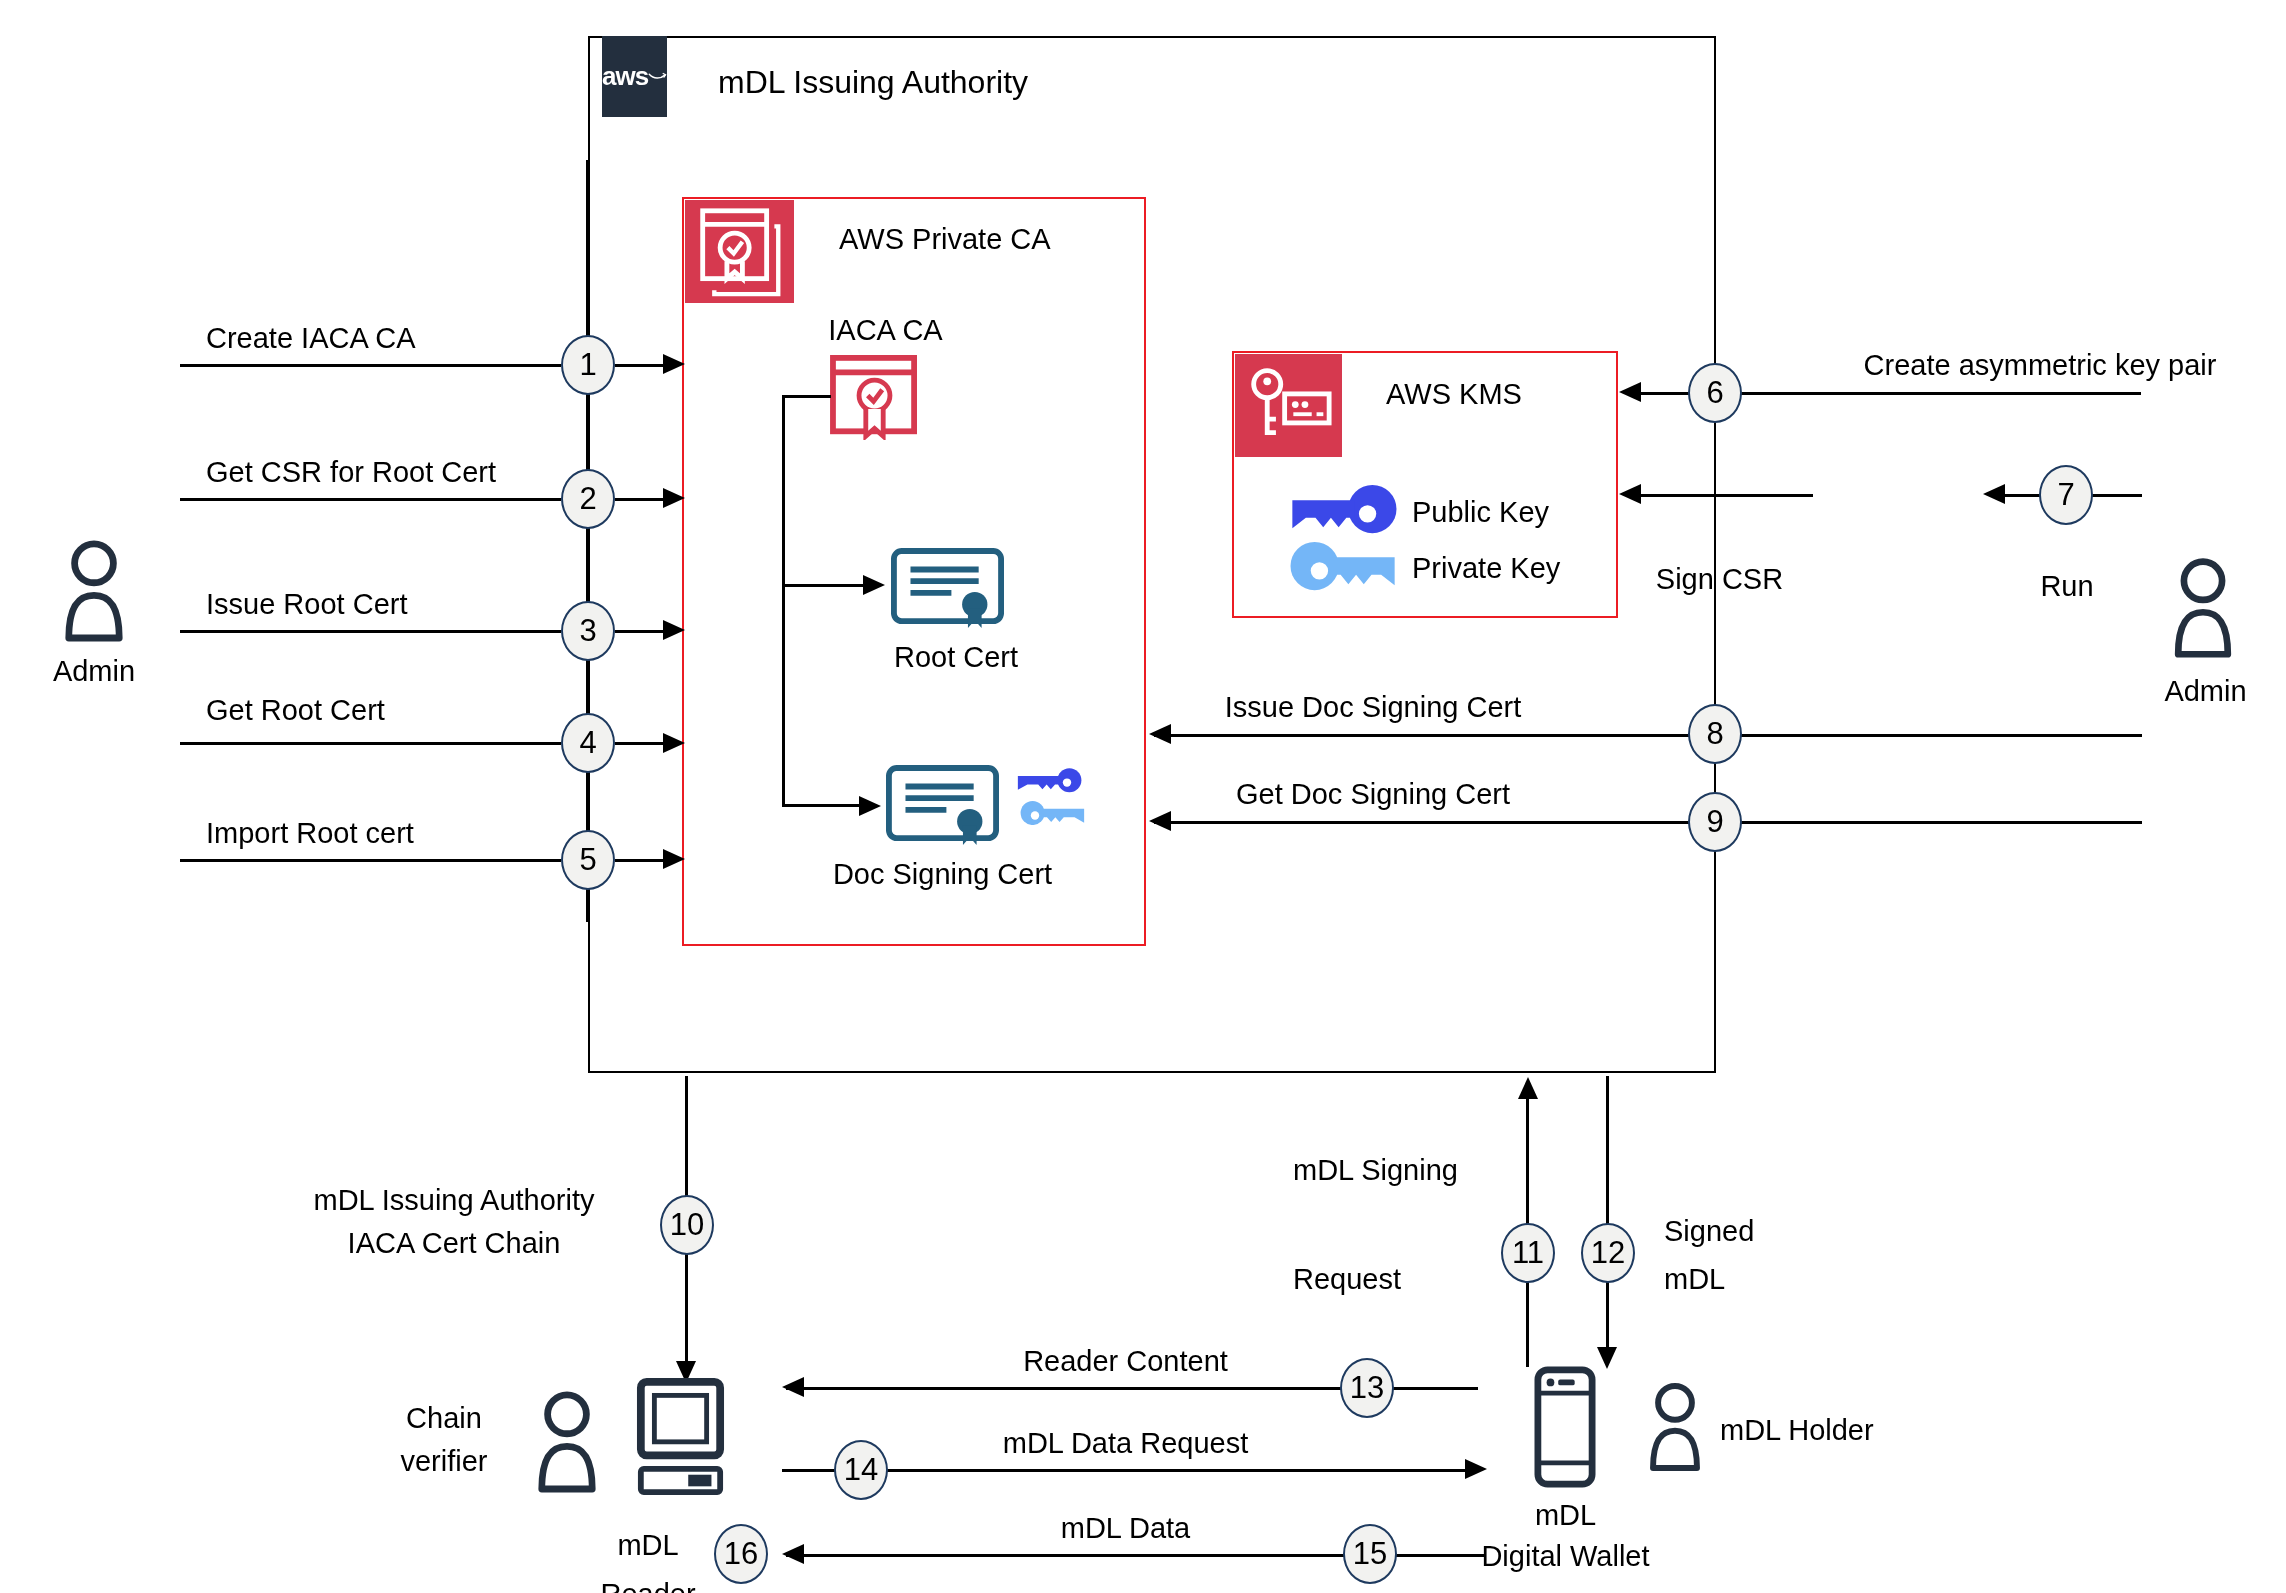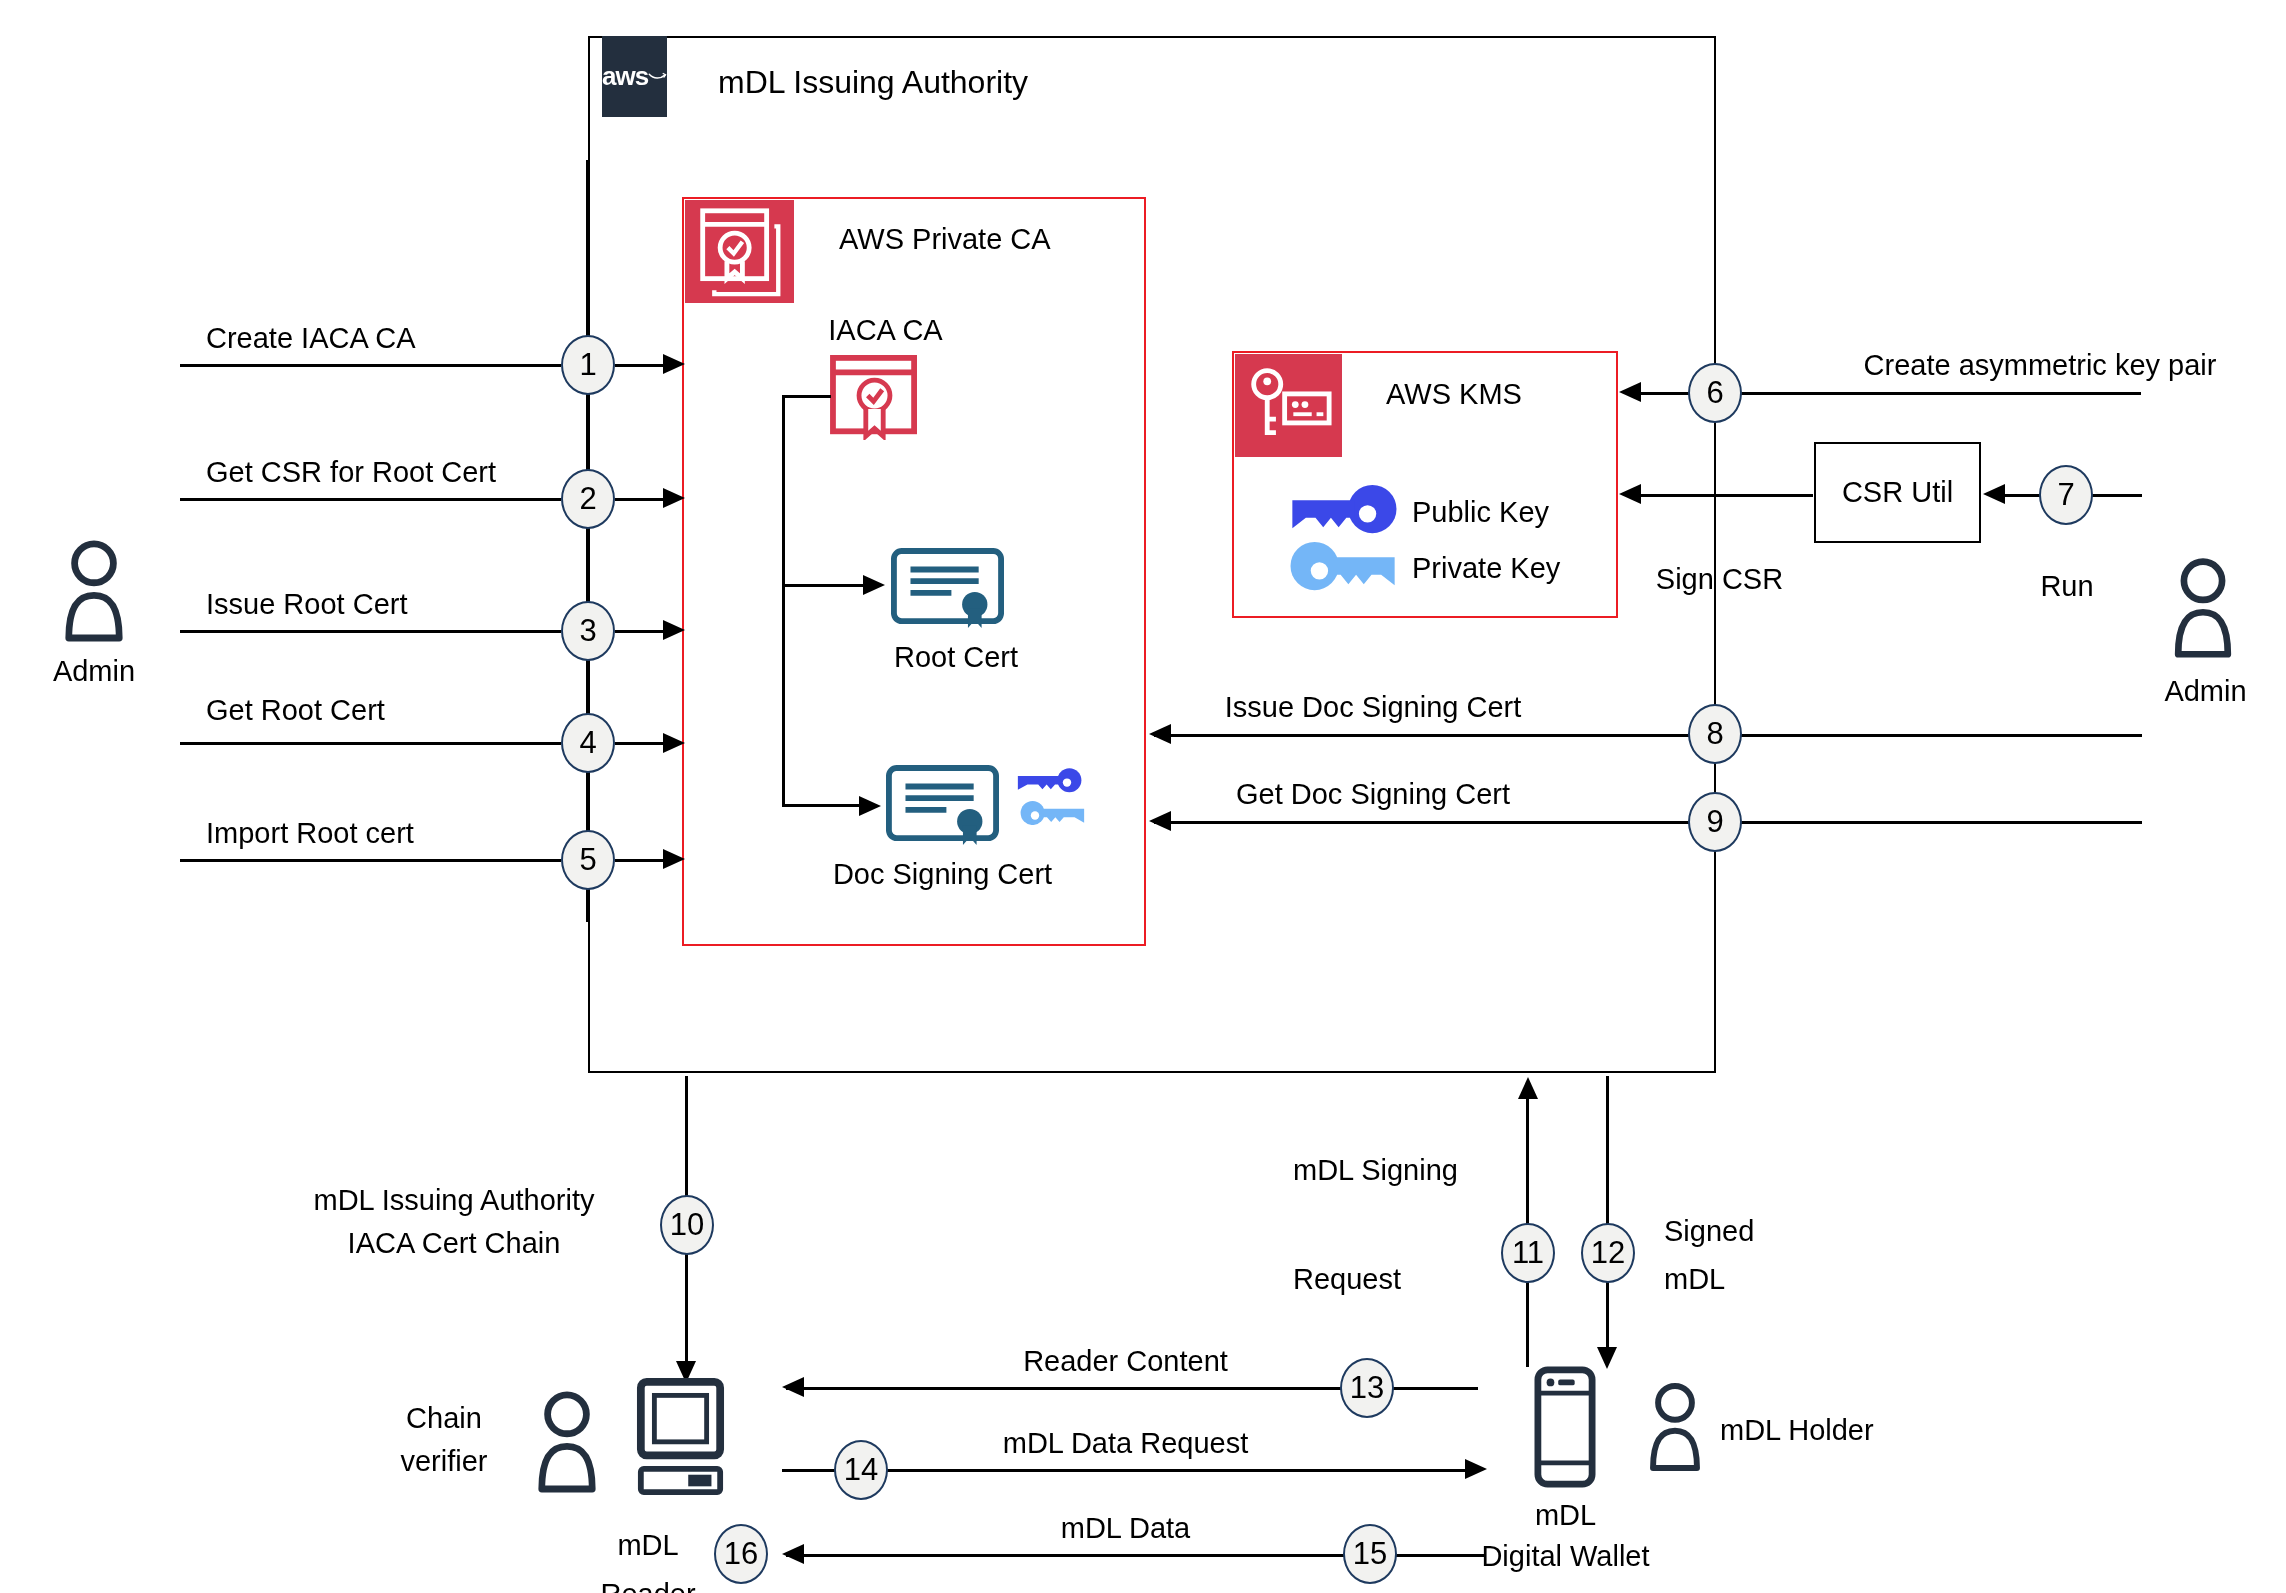--- a/index.html
+++ b/index.html
@@ -205,23 +205,20 @@
     <div class="arr-l" style="left:1619px; top:382px;"></div>
     <div class="step" style="left:1688px; top:363px;">6</div>
   </div>
 
   <div>
     <div class="hline" style="left:1626px; top:494px; width:187px;"></div>
     <div class="arr-l" style="left:1619px; top:484px;"></div>
     <div class="lbl c" style="left:1574px; top:561px; width:291px;">Sign CSR</div>
   </div>
 
-  <div class="black-box" style="left:1814px; top:442px; width:167px; height:101px;">
-    <span>CSR Util</span>
-  </div>
 
   <div>
     <div class="arr-l" style="left:1983px; top:484px;"></div>
     <div class="hline" style="left:2003px; top:494px; width:139px;"></div>
     <div class="step" style="left:2039px; top:465px;">7</div>
     <div class="lbl c" style="left:1970px; top:568px; width:194px;">Run</div>
   </div>
 
   <svg class="abs" style="left:2169px; top:555px;" width="68" height="105" viewBox="0 0 66 110">
     <circle cx="33" cy="27" r="20" fill="none" stroke="#232F3E" stroke-width="7"></circle>

